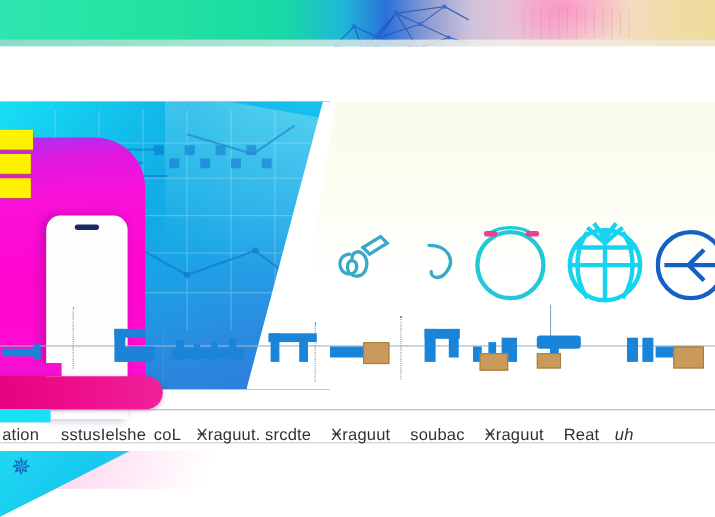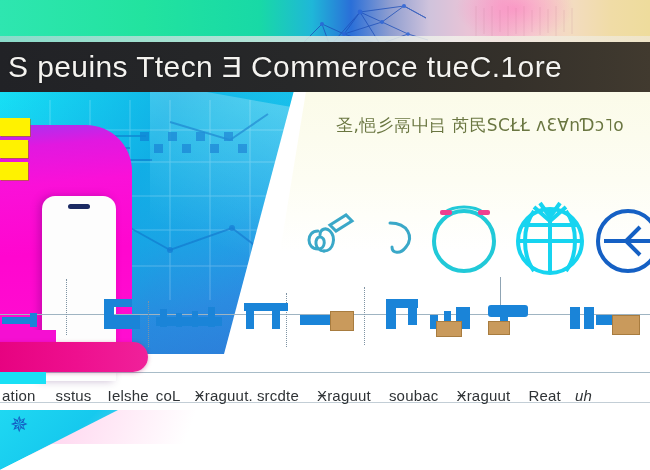--- a/index.html
+++ b/index.html
@@ -135,23 +135,20 @@
     </svg>
     <div class="pink-haze"></div>
     <svg class="faint-lines" viewBox="0 0 110 38">
       <g stroke="#b06a86" stroke-width="1" opacity=".55">
         <path d="M6 4 V34 M14 6 V32 M22 4 V34 M30 8 V30 M38 4 V34 M46 6 V32 M54 4 V34 M62 8 V30 M70 5 V33 M78 7 V31 M86 4 V34 M94 8 V30 M102 6 V32"></path>
       </g>
     </svg>
     <div class="strip-base"></div>
   </div>
 
-  <div class="titlebar">
-    <div class="title-text">S peuins Ttecn Ǝ Commeroce  tueC.1ore</div>
-  </div>
 
   <div class="canvas">
 
     <div class="tech-block">
       <div class="tech-poly-a"></div>
       <div class="tech-poly-b"></div>
       <svg class="tech-grid" viewBox="0 0 280 200">
         <g stroke="#ffffff" stroke-width="1" fill="none" opacity=".45">
           <path d="M0 30 H280 M0 62 H280 M0 96 H280 M0 130 H280 M0 166 H280"></path>
           <path d="M30 0 V200 M70 0 V200 M110 0 V200 M150 0 V200 M190 0 V200 M230 0 V200"></path>
@@ -183,21 +180,20 @@
       <div class="phone">
         <div class="phone-notch"></div>
       </div>
     </div>
 
     <div class="ytab t1"></div>
     <div class="ytab t2"></div>
     <div class="ytab t3"></div>
 
     <div class="ivory"></div>
-    <div class="ivory-head">圣,悒彡鬲屮㠯 芮民SCŁŁ ʌƐⱯnƊɔ˥o</div>
 
     <div class="icon-row">
       <svg class="ico" style="left:4px;" width="86" height="82" viewBox="0 0 86 82">
         <g fill="none" stroke="#3aa8c8" stroke-width="3" stroke-linecap="round">
           <path d="M18 34 C6 34 6 52 18 52 C26 52 26 40 20 40 C14 40 14 54 24 54"></path>
           <path d="M24 54 C34 54 36 40 30 34 C26 30 20 32 20 38"></path>
           <path d="M30 28 L46 18 L52 24 L36 34 Z"></path>
         </g>
       </svg>
       <svg class="ico" style="left:84px;" width="46" height="82" viewBox="0 0 46 82">
@@ -280,21 +276,21 @@
       <div class="gbox" style="left:612px;top:38px;width:26px;height:18px;"></div>
     </div>
 
     <div class="pill-stub"></div>
     <div class="pill"></div>
     <div class="pill-cyan"></div>
 
     <div class="legend">
       <span class="leg" style="margin-left:2px;">ation</span>
       <span class="leg" style="margin-left:20px;">sstus</span>
-      <span class="leg" style="margin-left:16px;">Ielshe</span>
+      <span class="leg" style="margin-left:0;">Ielshe</span>
       <span class="leg" style="margin-left:7px;">coL</span>
       <span class="leg" style="margin-left:14px;">Ӿraguut.</span>
       <span class="leg" style="margin-left:4px;">srcdte</span>
       <span class="leg" style="margin-left:18px;">Ӿraguut</span>
       <span class="leg" style="margin-left:18px;">soubac</span>
       <span class="leg" style="margin-left:18px;">Ӿraguut</span>
       <span class="leg" style="margin-left:18px;">Reat</span>
       <span class="leg" style="margin-left:14px;font-style:italic;">uh</span>
     </div>
 

